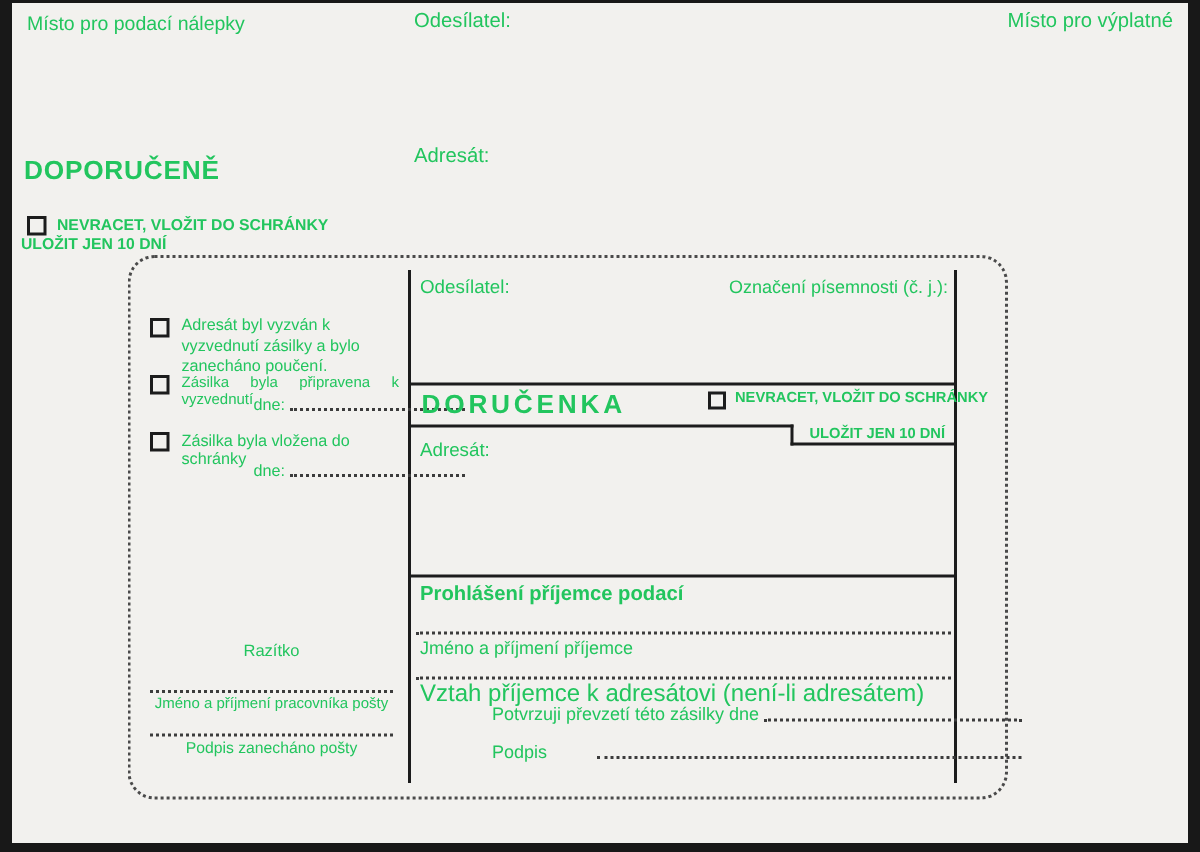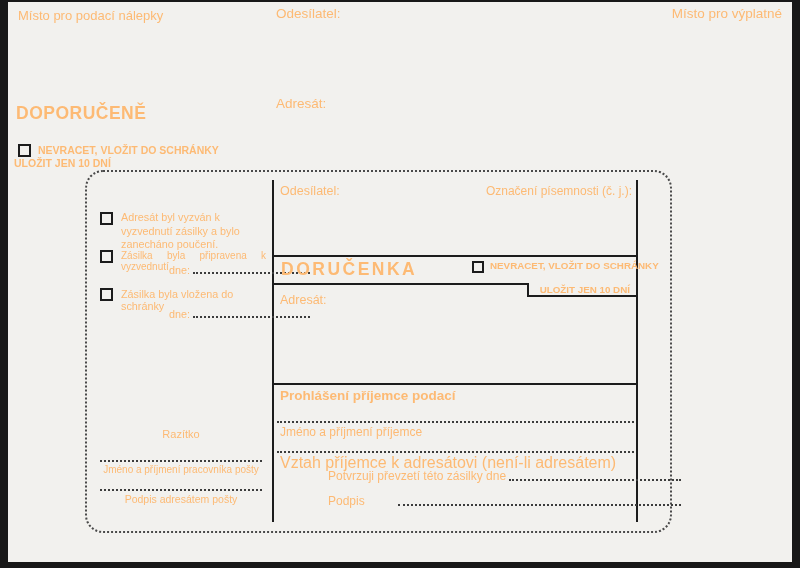--- a/index.html
+++ b/index.html
@@ -9,21 +9,21 @@
     display:flex; justify-content:flex-start; align-items:flex-start;
   }
   .frame {
     position:relative; width:800px; height:568px;
     background:#181818; overflow:hidden;
   }
   .paper {
     position:absolute; left:8px; top:2px; right:8px; bottom:6px;
     background:#f2f1ee;
   }
-  .abs { position:absolute; color:#fdba74; }
+  .abs { position:absolute; color:#22c55e; }
   .b { font-weight:bold; }
   .vline { position:absolute; width:2px; background:#1c1c1c; }
   .hline { position:absolute; height:2px; background:#1c1c1c; }
   .dotrule { position:absolute; height:0; border-top:2px dotted #3c3c3c; }
   .cb {
     position:absolute; width:13px; height:13px;
     border:2px solid #1c1c1c; background:transparent;
   }
   .flexrow { display:flex; align-items:flex-end;margin-left:48px; }
   .leader { flex:1; border-bottom:2px dotted #3c3c3c; margin:0 0 2px 3px; min-width:10px; }
@@ -78,21 +78,21 @@
     <span>dne:</span>
     <span class="leader"></span>
   </div>
 
   <div class="abs ctr" style="left:100px; top:428px; width:162px; font-size:11px;">Razítko</div>
 
   <div class="dotrule" style="left:100px; top:460px; width:162px;"></div>
   <div class="abs ctr" style="left:92px; top:464px; width:178px; font-size:10px;">Jméno a příjmení pracovníka pošty</div>
 
   <div class="dotrule" style="left:100px; top:489px; width:162px;"></div>
-  <div class="abs ctr" style="left:100px; top:493px; width:162px; font-size:10.5px;">Podpis adresátem pošty</div>
+  <div class="abs ctr" style="left:100px; top:493px; width:162px; font-size:10.5px;">Podpis zanecháno pošty</div>
 
   <div class="abs" style="left:280px; top:184px; font-size:12.5px;">Odesílatel:</div>
   <div class="abs" style="left:280px; top:184px; width:352px; text-align:right; font-size:12px;">Označení písemnosti (č. j.):</div>
 
   <div class="hline" style="left:272px; top:255px; width:365px;"></div>
   <div class="abs b" style="left:281px; top:259px; font-size:17.5px; letter-spacing:2.5px;">DORUČENKA</div>
   <span class="cb" style="left:472px; top:261px; width:12px; height:12px;"></span>
   <div class="abs b" style="left:490px; top:260px; font-size:9.8px;">NEVRACET, VLOŽIT DO SCHRÁNKY</div>
   <div class="hline" style="left:272px; top:283px; width:257px;"></div>
   <div class="vline" style="left:527px; top:283px; height:14px;"></div>

